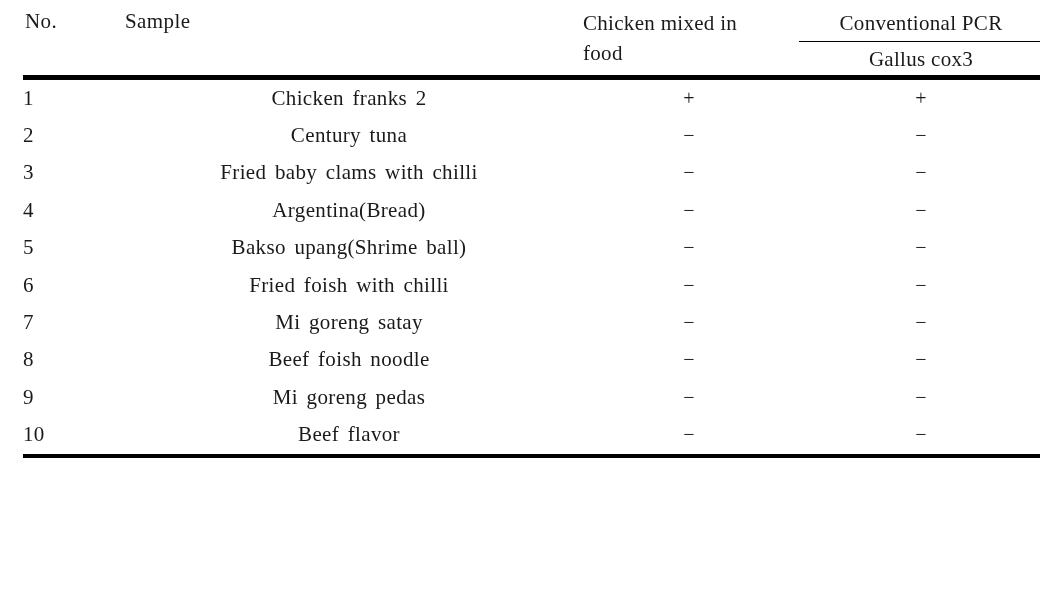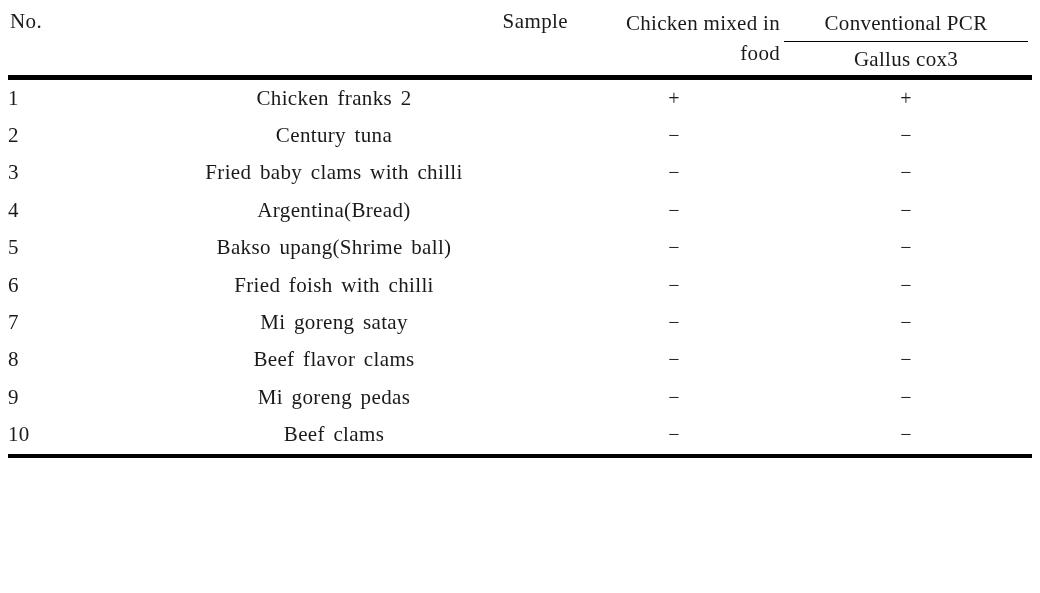--- a/index.html
+++ b/index.html
@@ -14,21 +14,21 @@
     overflow: hidden;
     font-family: "Liberation Serif", "DejaVu Serif", serif;
     color: #1a1a1a;
   }
 
   .table-wrap {
     position: relative;
     width: 1040px;
     height: 593px;
     box-sizing: border-box;
-    padding: 0 8px 0 8px;
+    padding: 0 8px 0 23px;
   }
 
   table.results {
     width: 1024px;
     border-collapse: collapse;
     table-layout: fixed;
     font-size: 21px;
   }
 
   
@@ -66,24 +66,24 @@
     vertical-align: top;
     padding: 0;
   }
 
   th.h-no, th.h-sample {
     text-align: left;
     padding-top: 9px;
     letter-spacing: 0.4px;
   }
   th.h-no    { padding-left: 2px; }
-  th.h-sample{ padding-left: 10px; text-align: right; }
+  th.h-sample{ padding-left: 10px; }
 
   th.h-mixed {
-    text-align: right;
+    text-align: left;
     padding-top: 9px;
     line-height: 1.42;
     letter-spacing: 0.3px;
   }
 
   th.h-pcr {
     text-align: center;
     padding: 0;
     vertical-align: top;
   }
@@ -205,33 +205,33 @@
         <td class="d-pcr">−</td>
       </tr>
       <tr>
         <td class="d-no">7</td>
         <td class="d-sample">Mi goreng satay</td>
         <td class="d-mixed">−</td>
         <td class="d-pcr">−</td>
       </tr>
       <tr>
         <td class="d-no">8</td>
-        <td class="d-sample">Beef flavor clams</td>
+        <td class="d-sample">Beef foish noodle</td>
         <td class="d-mixed">−</td>
         <td class="d-pcr">−</td>
       </tr>
       <tr>
         <td class="d-no">9</td>
         <td class="d-sample">Mi goreng pedas</td>
         <td class="d-mixed">−</td>
         <td class="d-pcr">−</td>
       </tr>
       <tr>
         <td class="d-no">10</td>
-        <td class="d-sample">Beef clams</td>
+        <td class="d-sample">Beef flavor</td>
         <td class="d-mixed">−</td>
         <td class="d-pcr">−</td>
       </tr>
     </tbody>
 
     <tbody>
       <tr class="rule-bottom">
         <td colspan="4"></td>
       </tr>
     </tbody>

